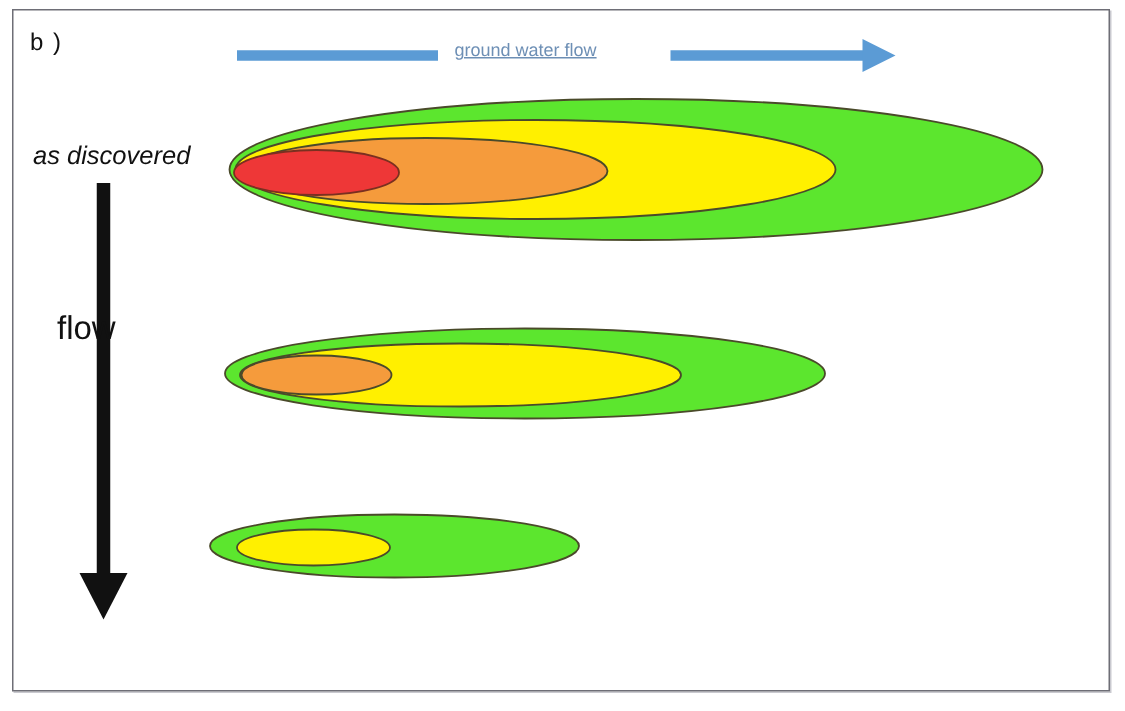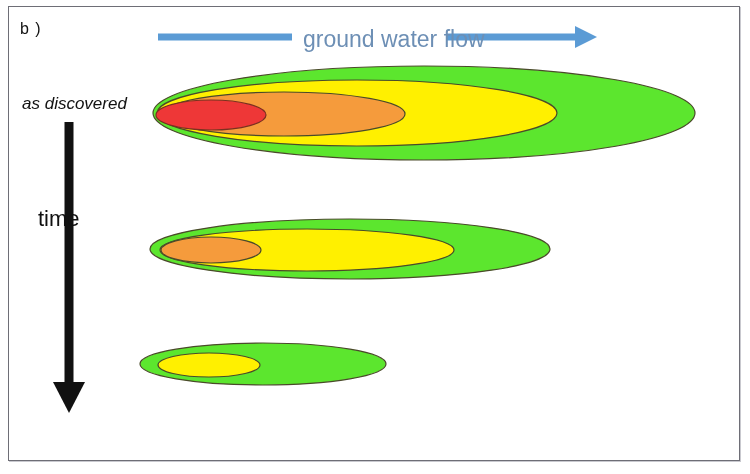--- a/index.html
+++ b/index.html
@@ -51,22 +51,23 @@
     text-align: right;
   }
   #time-label {
     left: 38px;
     top: 206px;
     font-size: 22px;
   }
   #flow-label {
     left: 303px;
     top: 26px;
-    font-size: 23px;
+    font-size: 12px;
     color: #6d8fb5;
+    text-decoration: underline;
   }
 </style>
 </head>
 <body>
 
 <div id="figure-root">
 
   <div id="plate-border"></div>
 
   <svg id="diagram-svg" width="750" height="474" viewBox="0 0 750 474">
@@ -98,17 +99,17 @@
     <g>
       <ellipse cx="263" cy="364" rx="123" ry="21" fill="#5CE62E" stroke="#4a4a2a" stroke-width="1.2"></ellipse>
       <ellipse cx="209" cy="365" rx="51" ry="12" fill="#FFF000" stroke="#4a4a2a" stroke-width="1.2"></ellipse>
     </g>
   </svg>
 
   <div class="txt" id="panel-label">b )</div>
 
   <div class="txt" id="as-discovered-label">as discovered</div>
 
-  <div class="txt" id="time-label">time</div>
+  <div class="txt" id="time-label">flow</div>
 
   <div class="txt" id="flow-label">ground water flow</div>
 
 </div>
 
 </body></html>

